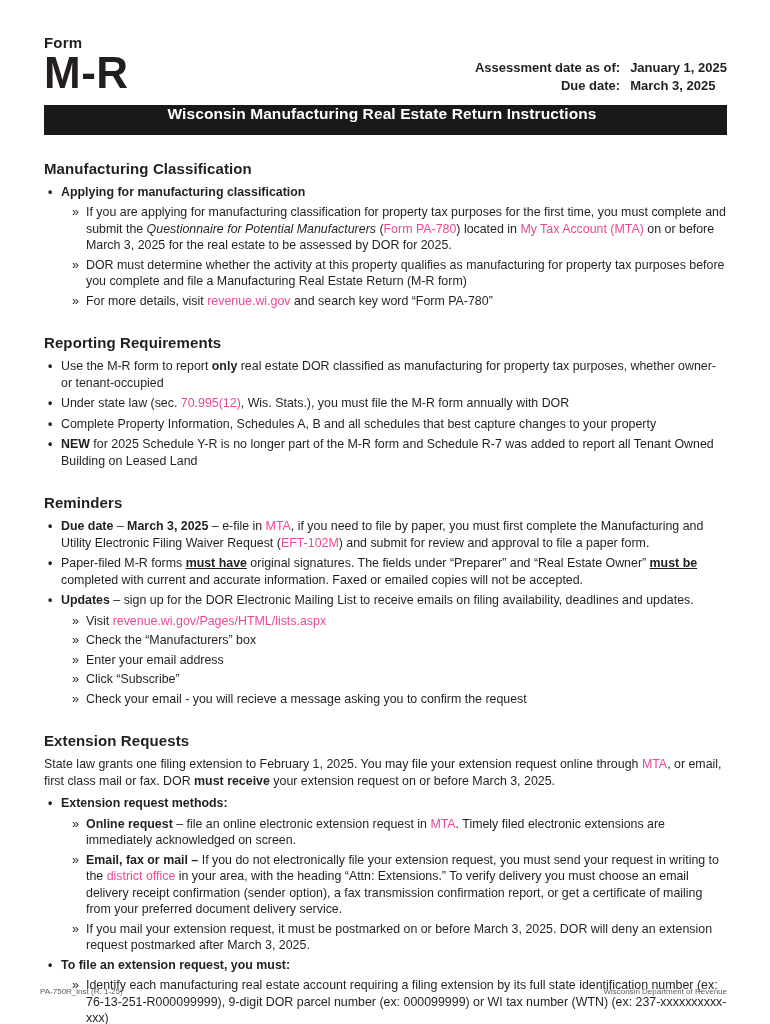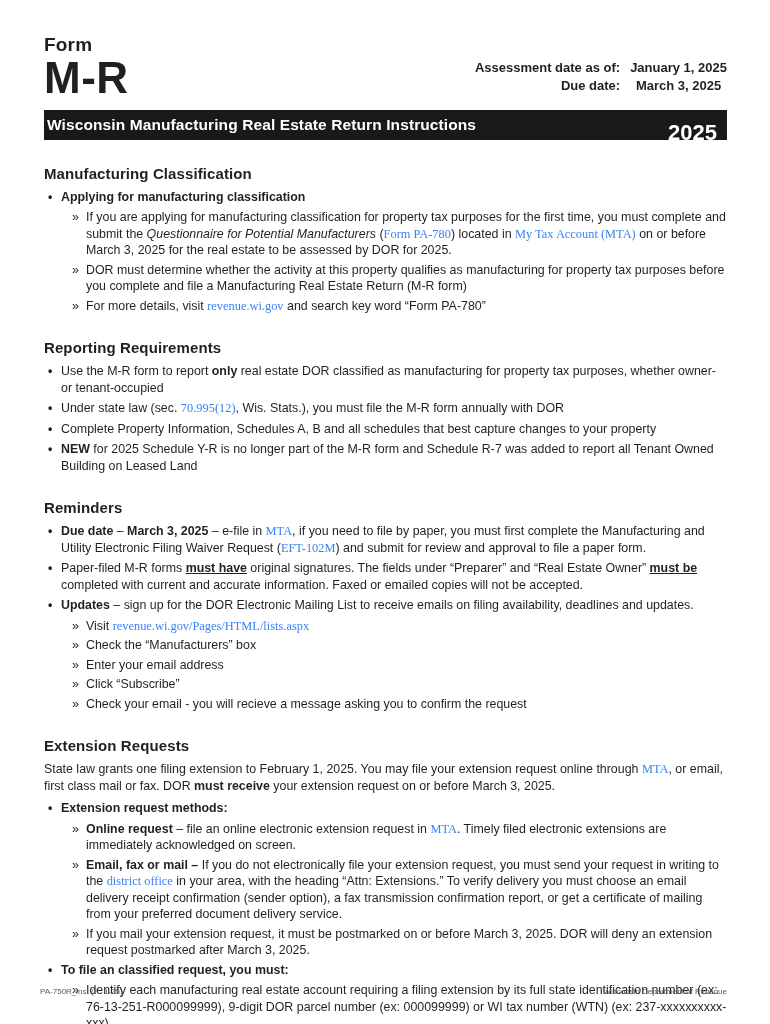--- a/index.html
+++ b/index.html
@@ -4,49 +4,49 @@
 <style>
   * { margin: 0; padding: 0; box-sizing: border-box; }
   html, body { background: #e8e8e8; }
   body { width: 770px; margin: 0 auto; font-family: "Liberation Sans", sans-serif; }
   .page {
     width: 770px; height: 1024px; background: #ffffff; color: #231f20;
     padding: 34px 43px 0 44px; overflow: hidden; position: relative;
   }
   
   .hdr { display: flex; justify-content: space-between; align-items: flex-start; }
-  .form-label { font-size: 19px; font-weight: bold; letter-spacing: .2px; }
+  .form-label { font-size: 15px; font-weight: bold; letter-spacing: .2px; }
   .form-number { font-size: 44px; font-weight: bold; line-height: 1.02; letter-spacing: .5px; }
   .dates { margin-top: 26px; display: grid; grid-template-columns: auto auto; column-gap: 10px; row-gap: 3px; font-size: 13px; font-weight: bold; }
   .dates .lbl { text-align: right; }
-  .dates .val { text-align: center; }
+  .dates .val { text-align: left; }
   
   .title-bar {
     margin-top: 9px; background: #191919; color: #ffffff; height: 30px;
-    display: flex; align-items: center; justify-content: space-between; padding: 0 10px 0 3px;
+    display: flex; align-items: center; justify-content: space-between; padding: 0 10px 0 3px; flex-direction: column;
   }
   .title-bar .t { font-size: 15.5px; font-weight: bold; letter-spacing: .1px; }
   .title-bar .y { font-size: 22px; font-weight: bold; margin-top: 17px; }
   
   .content { font-size: 12.4px; line-height: 1.33; }
   .section { margin-top: 24px; }
   .section-heading { font-size: 15px; font-weight: bold; margin-bottom: 5px; letter-spacing: .1px; }
   .item { display: flex; margin-bottom: 4px; }
   .item.para { display: block; margin-bottom: 6px; }
   .item.bullet { padding-left: 4px; }
   .item.bullet > .marker { width: 13px; flex: 0 0 13px; }
   .item.sub { padding-left: 28px; margin-bottom: 3px; }
   .item.sub > .marker { width: 14px; flex: 0 0 14px; }
   .marker { font-weight: bold; }
   .item.sub > .marker { font-weight: normal; }
   .runs { flex: 1 1 auto; }
   .b { font-weight: bold; }
   .i { font-style: italic; }
   .u { text-decoration: underline; }
-  a.link { color: #3b82f6; text-decoration: none; cursor: pointer; font-family: Liberation Serif, serif; }
+  a.link { color: #ec4899; text-decoration: none; cursor: pointer; }
   
   .footer {
     position: absolute; left: 40px; right: 43px; bottom: 28px;
     display: flex; justify-content: space-between; align-items: baseline;
     font-size: 8px; color: #5a5a5c;
   }
 </style>
 </head>
 <body>
 
@@ -158,21 +158,21 @@
         <div class="item sub">
           <span class="marker">»</span>
           <span class="runs"><span class="b">Email, fax or mail –</span><span> If you do not electronically file your extension request, you must send your request in writing to the </span><a class="link" href="#">district office</a><span> in your area, with the heading “Attn:  Extensions.” To verify delivery you must choose an email delivery receipt confirmation (sender option), a fax transmission confirmation report, or get a certificate of mailing from your preferred document delivery service.</span></span>
         </div>
         <div class="item sub">
           <span class="marker">»</span>
           <span class="runs"><span>If you mail your extension request, it must be postmarked on or before March 3, 2025. DOR will deny an extension request postmarked after March 3, 2025.</span></span>
         </div>
         <div class="item bullet">
           <span class="marker">•</span>
-          <span class="runs"><span class="b">To file an classified request, you must:</span></span>
+          <span class="runs"><span class="b">To file an extension request, you must:</span></span>
         </div>
         <div class="item sub">
           <span class="marker">»</span>
           <span class="runs"><span>Identify each manufacturing real estate account requiring a filing extension by its full state identification number (ex: 76-13-251-R000099999), 9-digit DOR parcel number (ex: 000099999) or WI tax number (WTN) (ex: 237-xxxxxxxxxx-xxx)</span></span>
         </div>
         <div class="item sub">
           <span class="marker">»</span>
           <span class="runs"><span>If you are filing extension requests for multiple real estate parcels, you must submit the full state identification number of all individual parcels for which you are requesting an extension</span></span>
         </div>
       </section>

